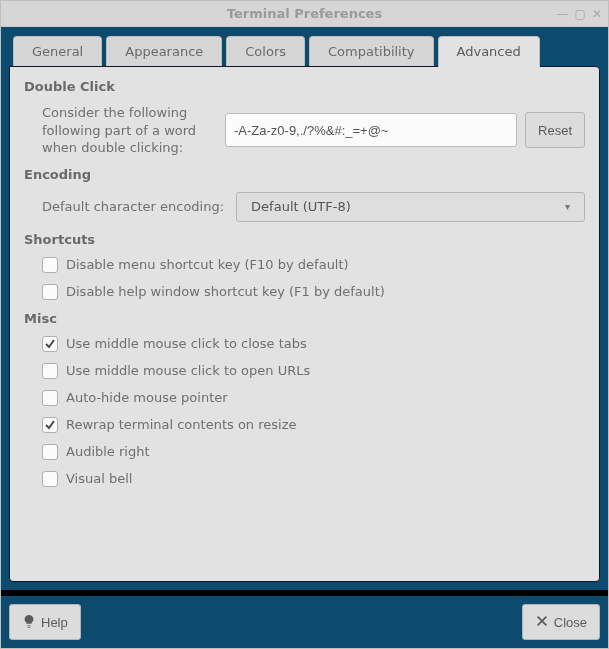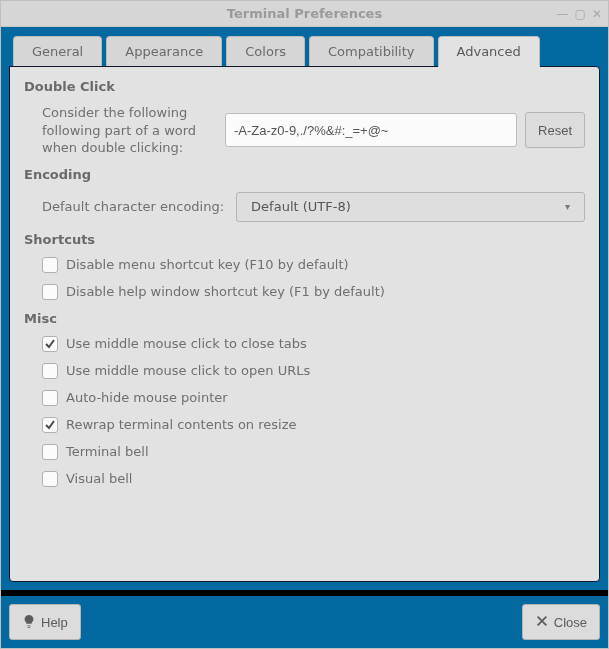--- a/index.html
+++ b/index.html
@@ -8,21 +8,21 @@
     font-size: 13px;
     color: #5b5b5b;
     background: #e0e0e0;
     width: 609px;
     height: 649px;
     overflow: hidden;
   }
   .window {
     width: 609px;
     height: 649px;
-    background: #0369a1;
+    background: #0c4a6e;
     border: 1px solid #bfbfbf;
     display: flex;
     flex-direction: column;
   }
   .titlebar {
     height: 26px;
     background: #d6d6d6;
     border-bottom: 1px solid #c8c8c8;
     display: flex;
     align-items: center;
@@ -257,21 +257,21 @@
           <div class="check-row">
             <span class="checkbox checked">
               <svg width="12" height="12" viewBox="0 0 12 12">
                 <path fill="none" stroke="#4a4a4a" stroke-width="2" d="M2 6l3 3 5-7"></path>
               </svg>
             </span>
             <span>Rewrap terminal contents on resize</span>
           </div>
           <div class="check-row">
             <span class="checkbox"></span>
-            <span>Terminal bell</span>
+            <span>Audible right</span>
           </div>
           <div class="check-row">
             <span class="checkbox"></span>
             <span>Visual bell</span>
           </div>
         </div>
 
     </div>
   </div>
 

